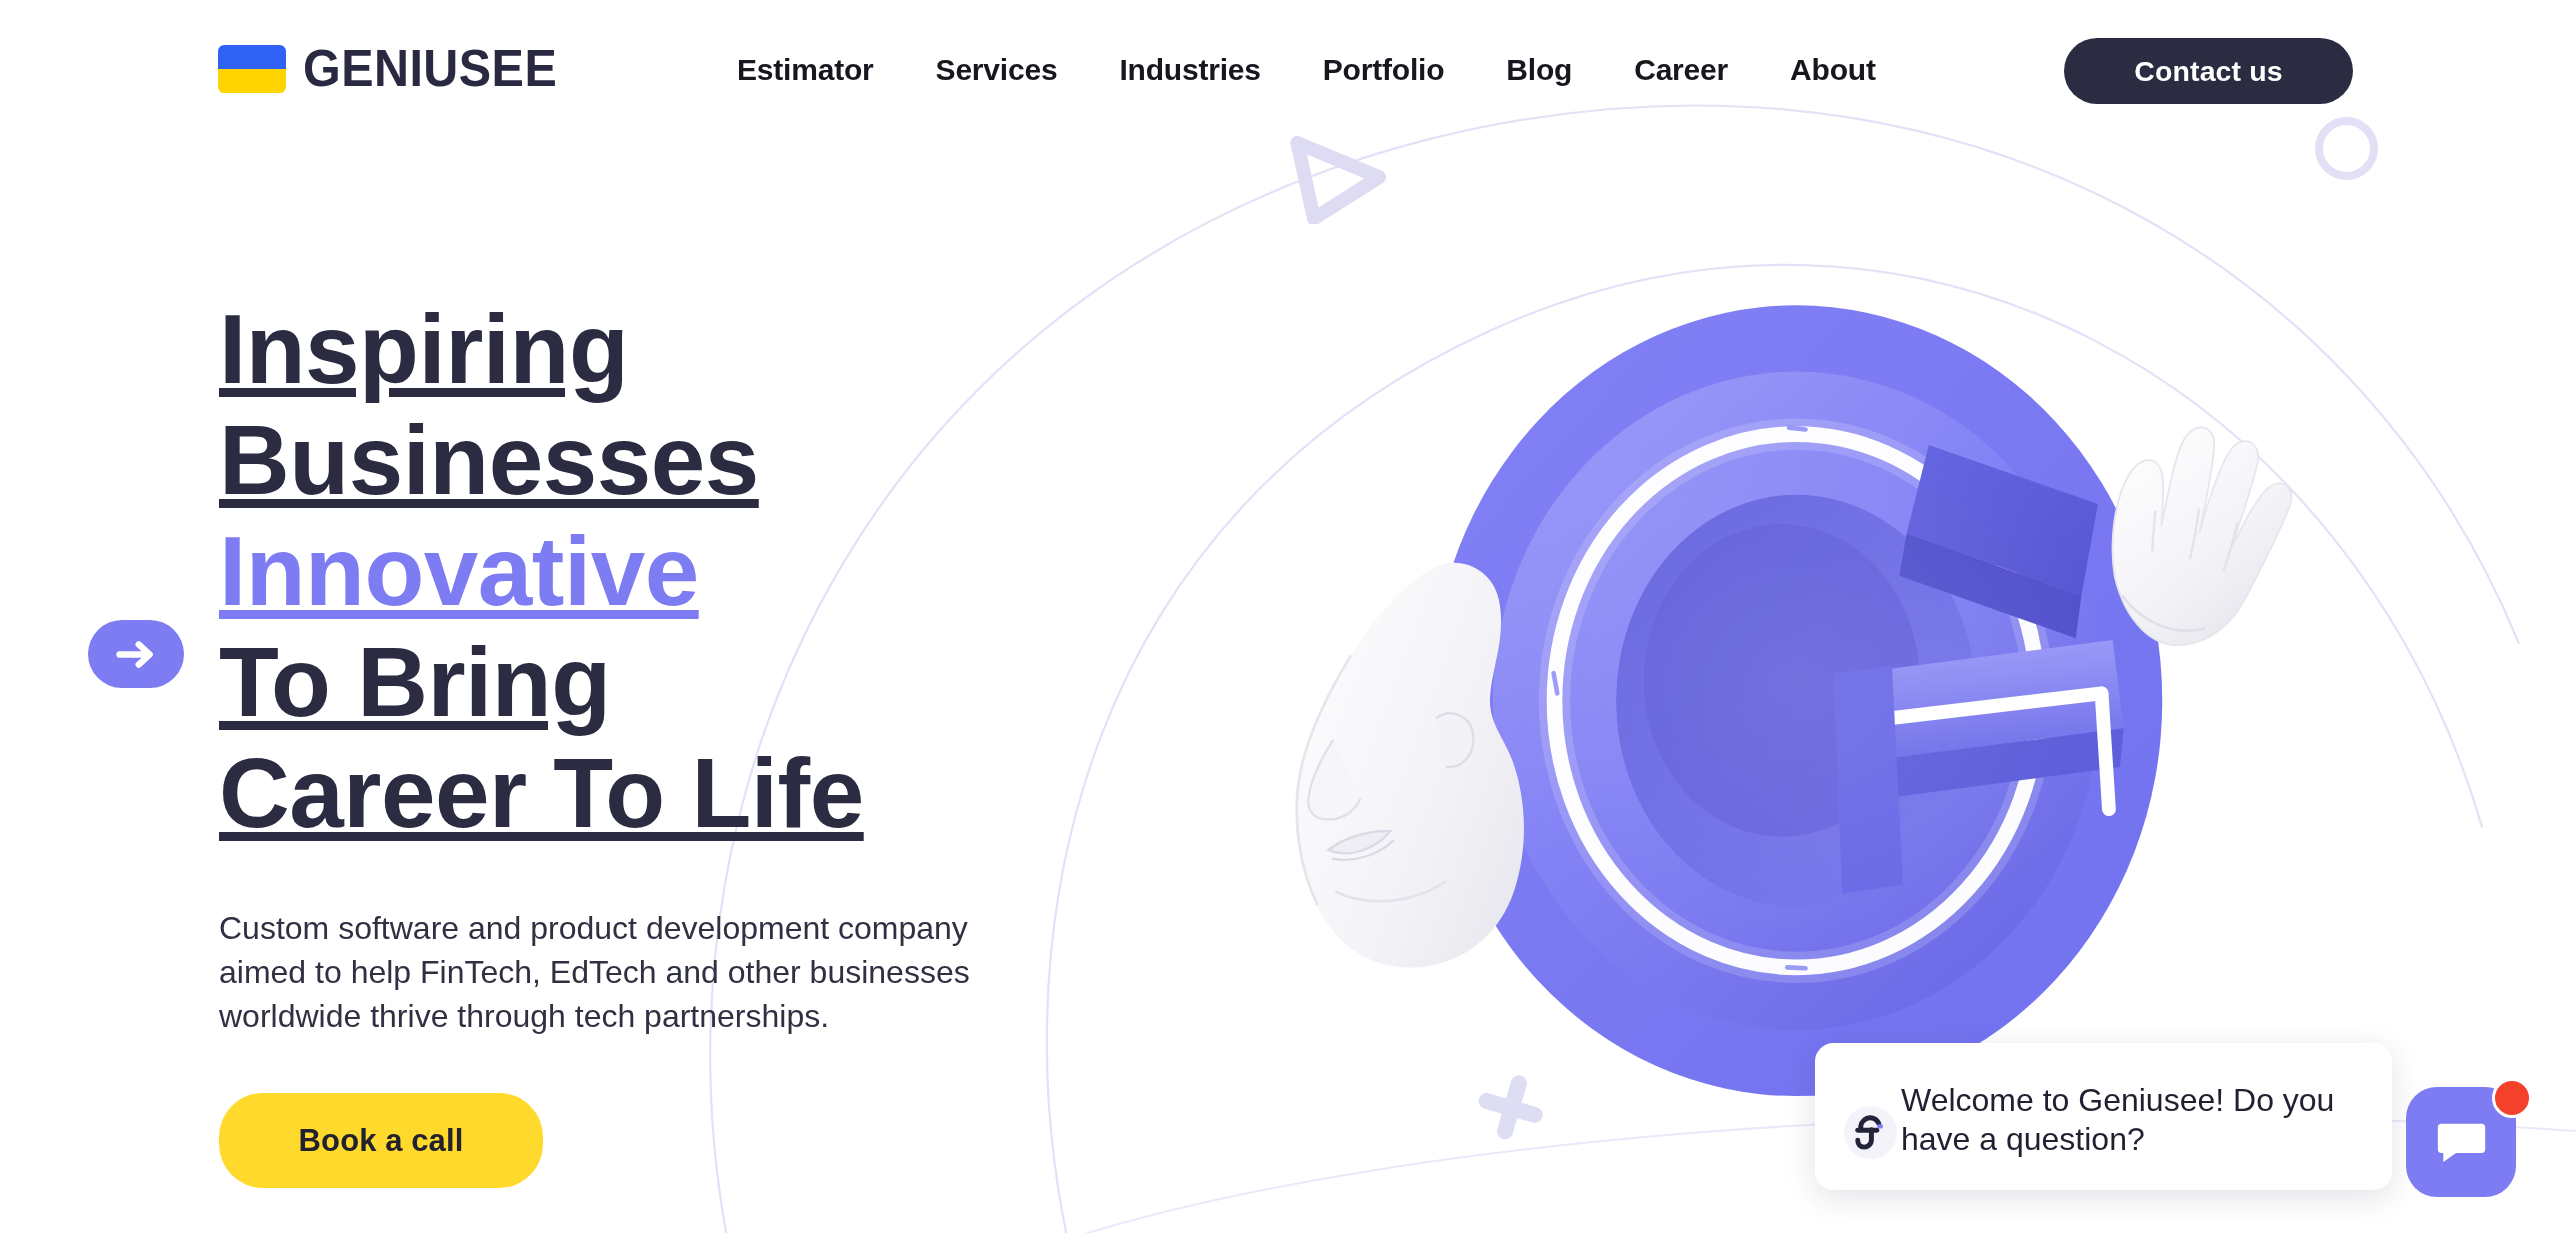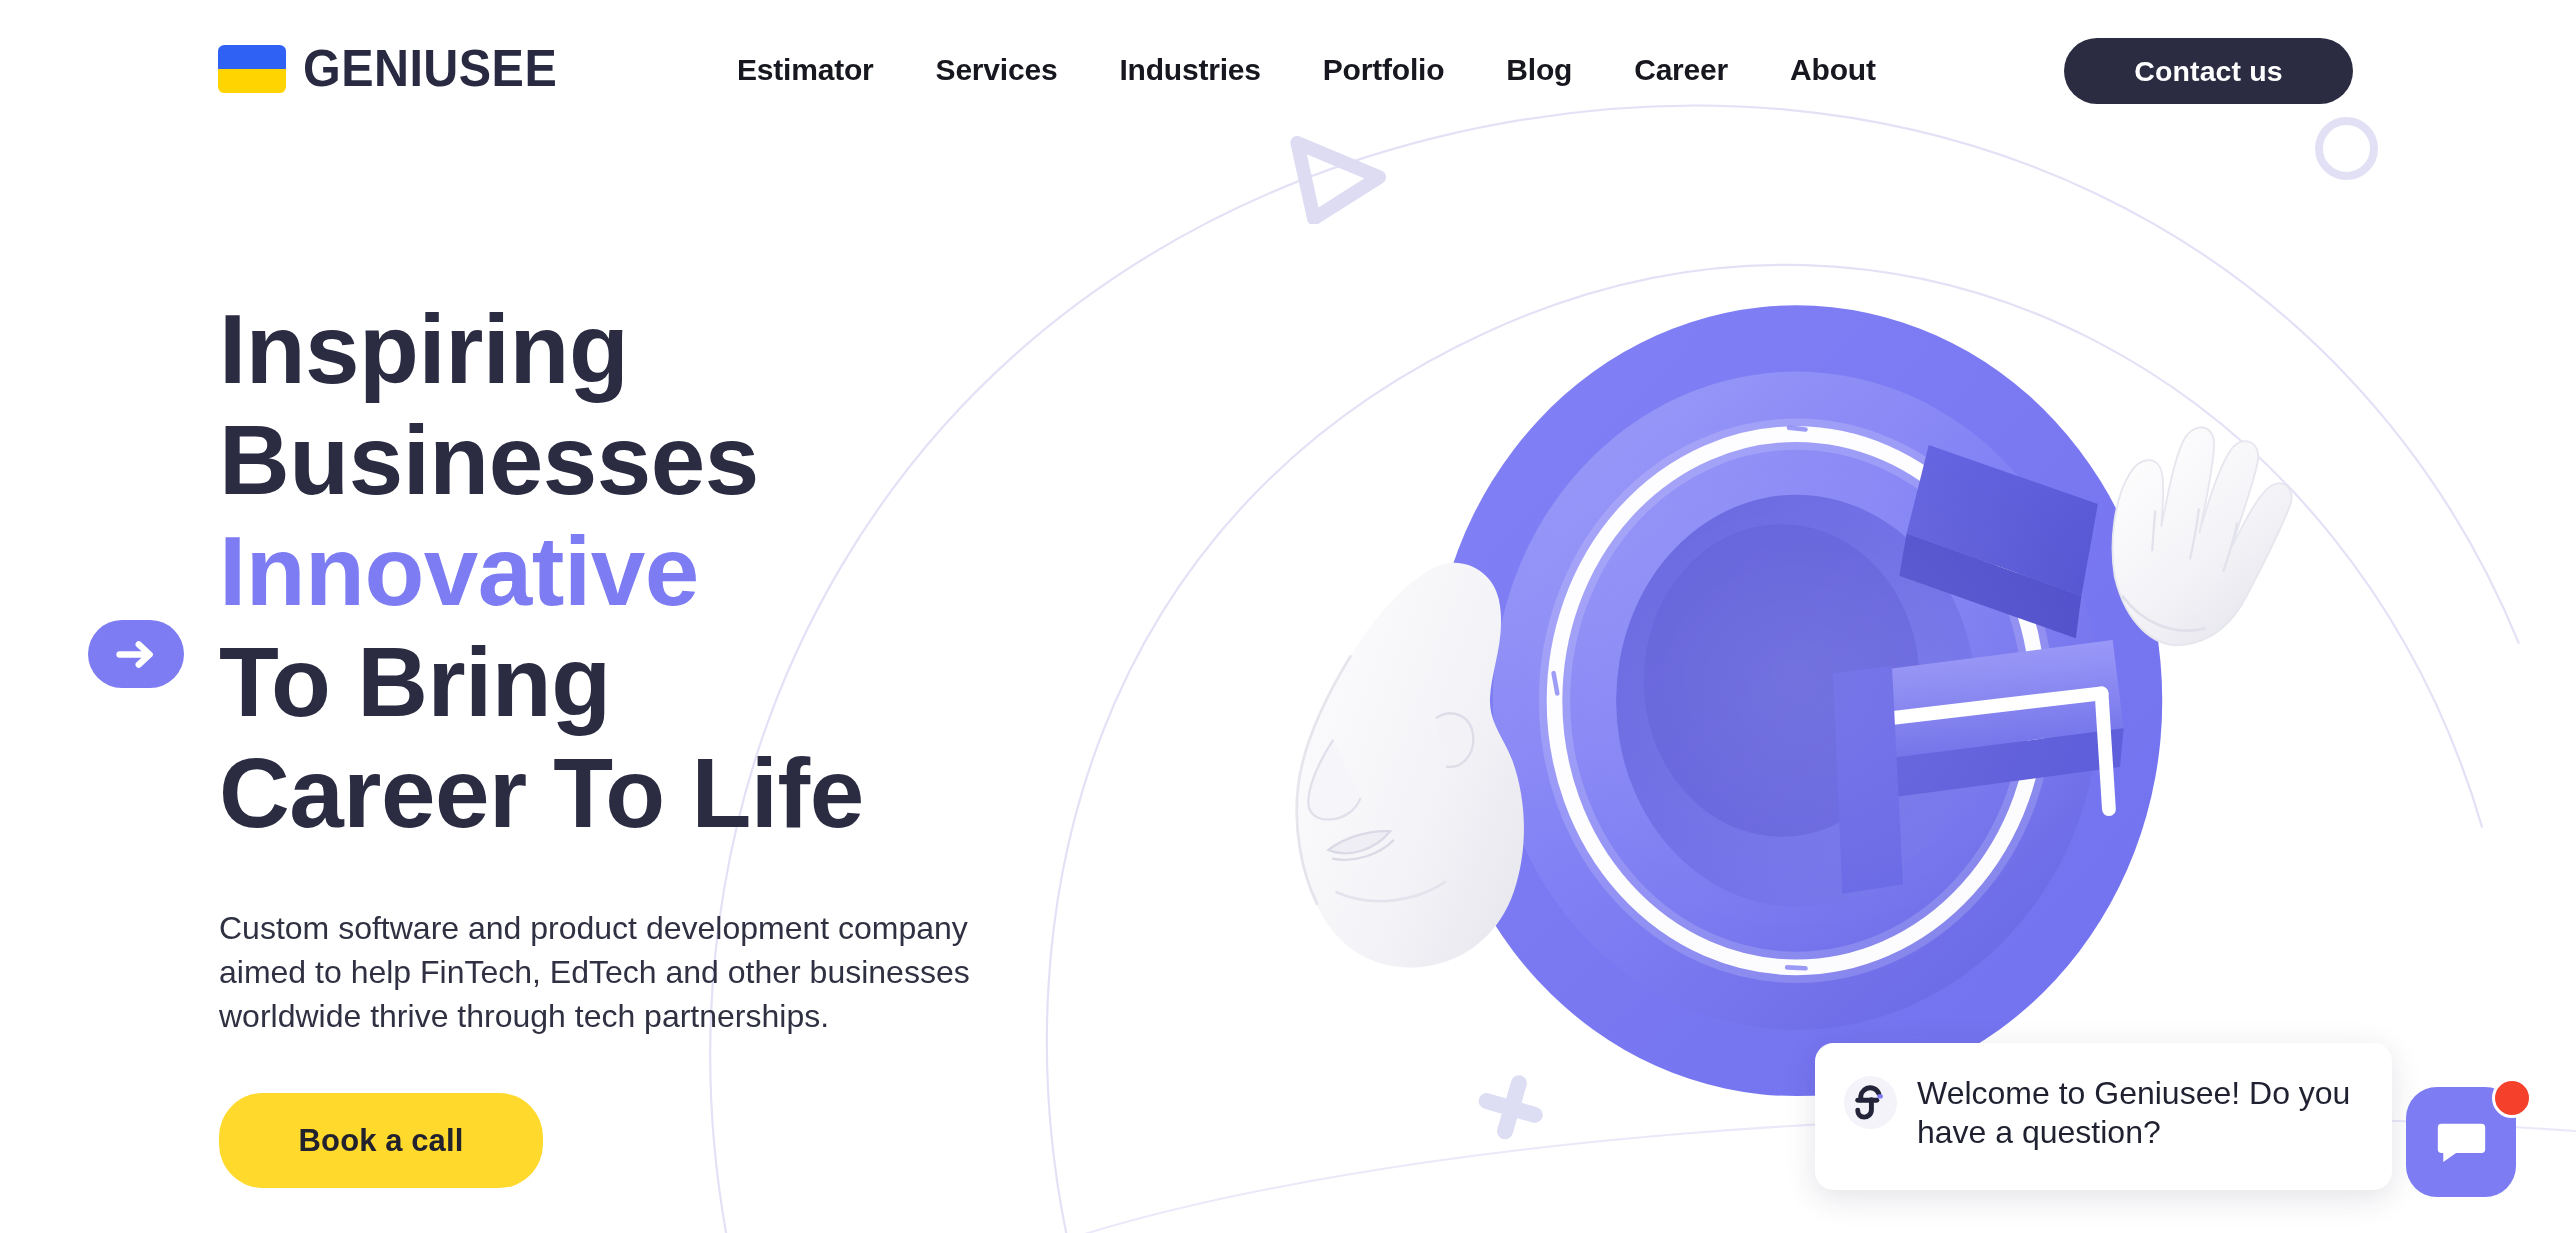--- a/index.html
+++ b/index.html
@@ -160,21 +160,21 @@
 
   .headline {
     font-family: "Liberation Sans Narrow", "Liberation Sans", sans-serif;
     font-size: 98px;
     line-height: 111px;
     font-weight: 700;
     color: #2b2c42;
     letter-spacing: -0.5px;
   }
   .headline .accent { color: #7d7cf2; }
-  .headline .line { display: block; white-space: nowrap; }
+  .headline .line { display: block; white-space: nowrap; text-decoration: underline; }
 
   .arrow-badge {
     position: absolute;
     left: -131px;
     top: 326px;
     width: 96px;
     height: 68px;
     border-radius: 37px;
     background: #7d7cf2;
     display: flex;
@@ -214,22 +214,22 @@
   .chat-bubble {
     position: absolute;
     left: 1815px;
     top: 1043px;
     width: 577px;
     min-height: 147px;
     background: #ffffff;
     border-radius: 18.4px;
     box-shadow: 0 7.4px 31px rgba(40,40,80,0.13);
     display: flex;
-    align-items: flex-start;
-    gap: 20px;
+    align-items: flex-end;
+    gap: 4px;
     padding: 31px 31px 31px 29px;
     z-index: 40;
     cursor: pointer;
   }
   .chat-avatar {
     flex: none;
     width: 53px; height: 53px;
     border-radius: 50%;
     background: #f4f3fa;
     display: flex;

